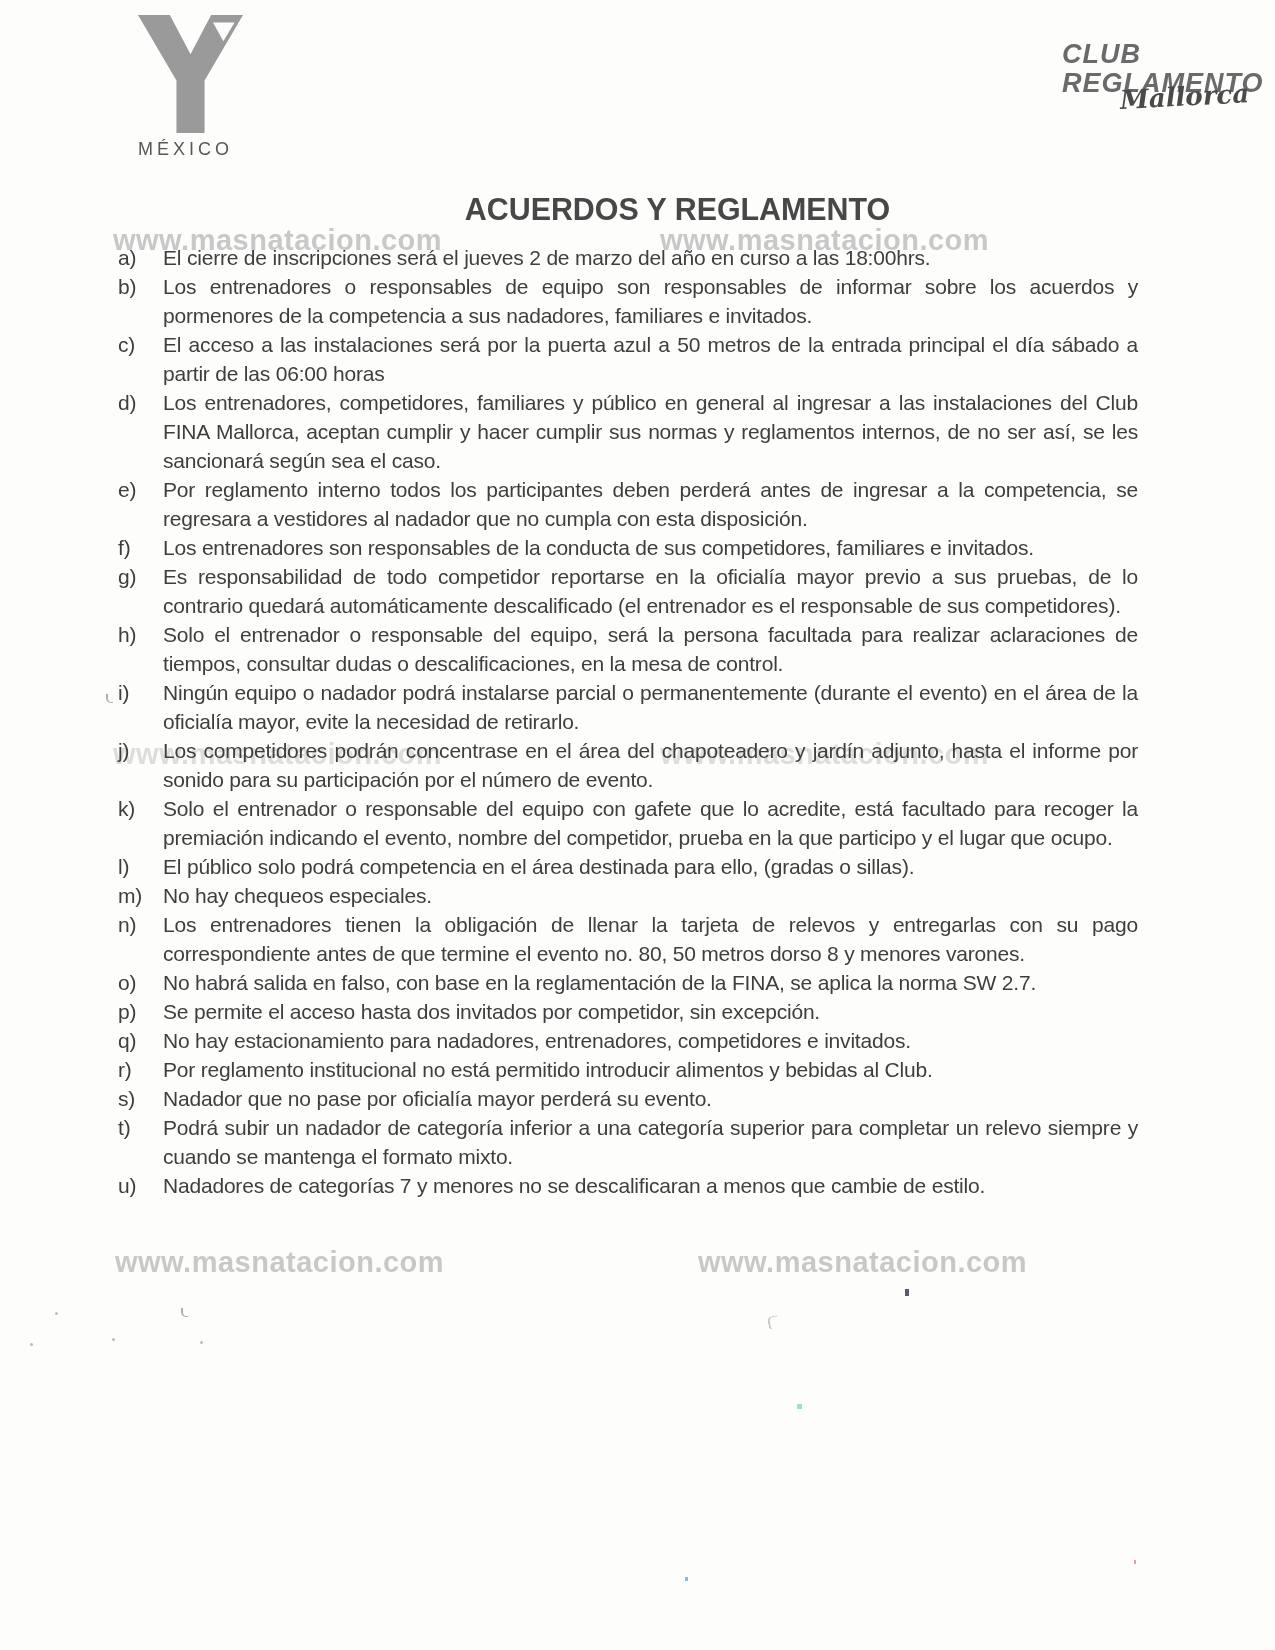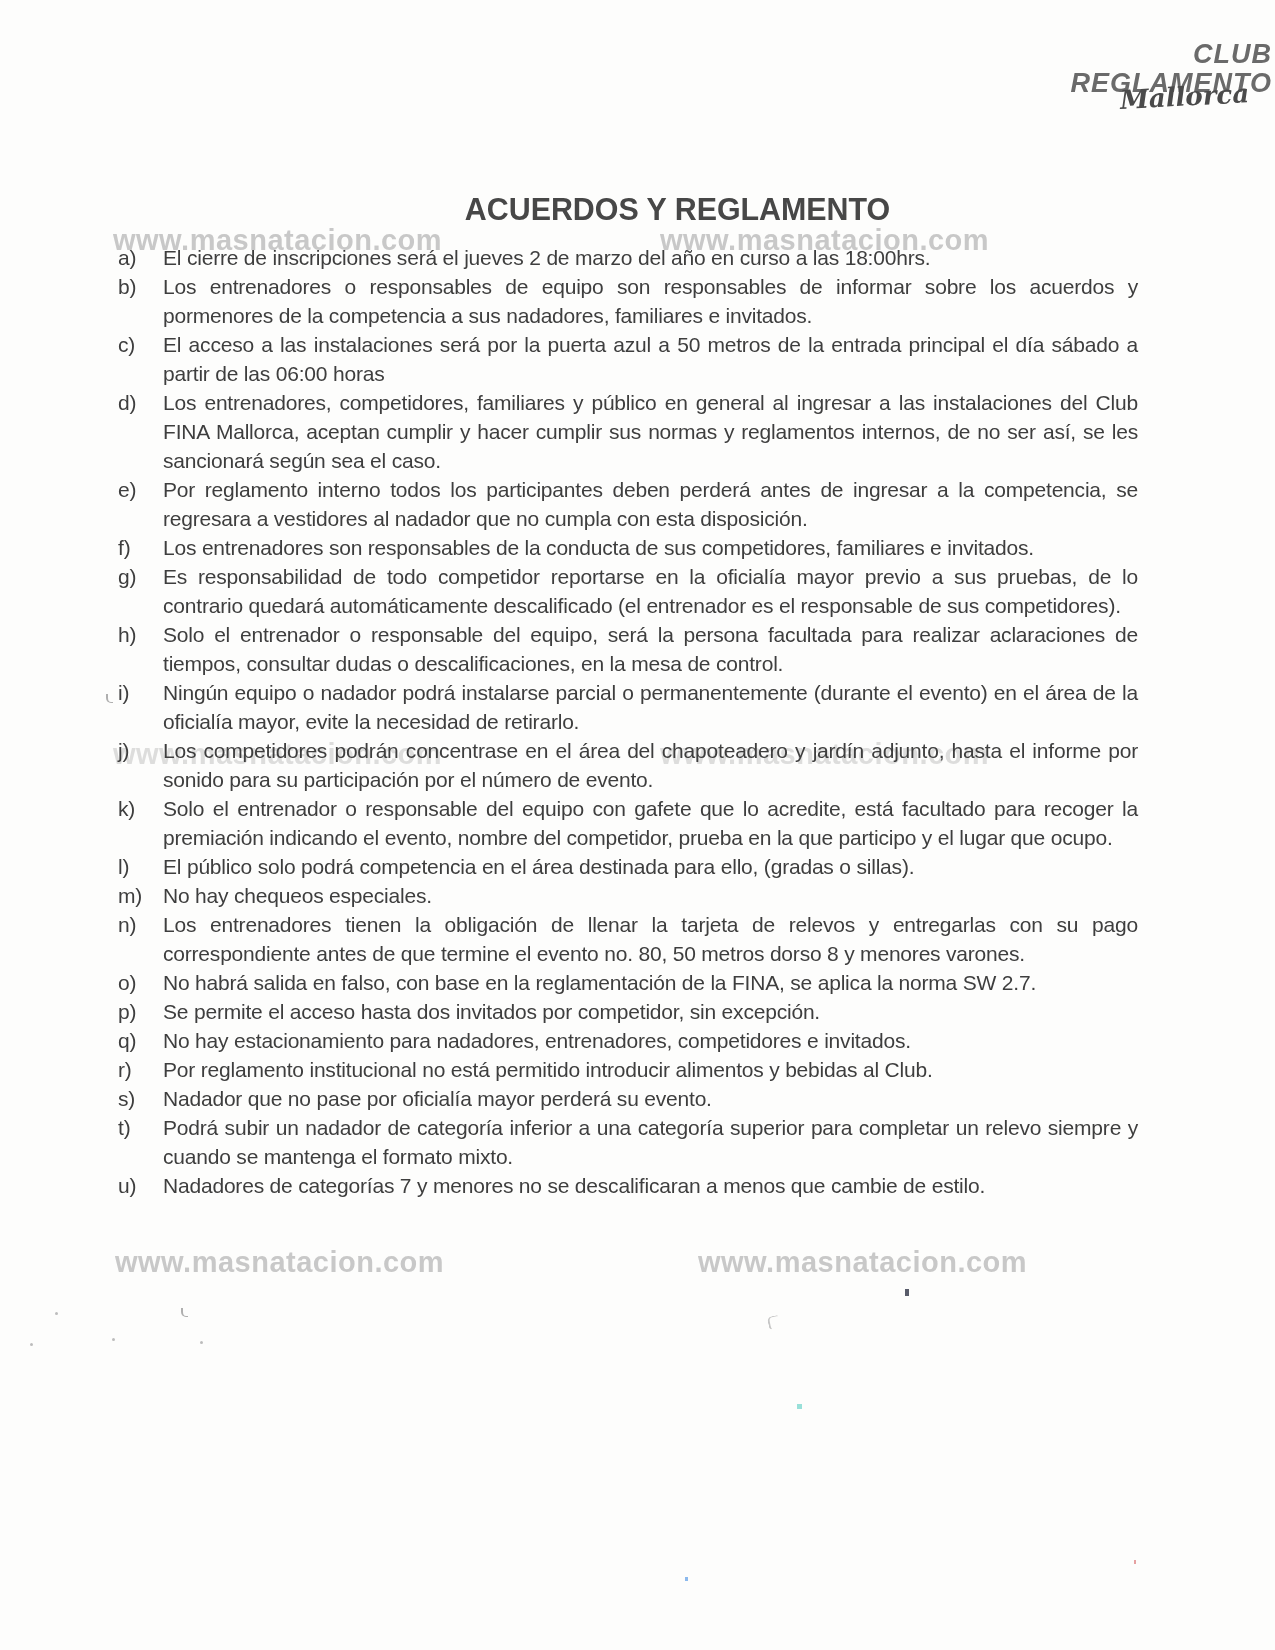--- a/index.html
+++ b/index.html
@@ -14,21 +14,21 @@
   .ymca-logo svg { display:block; }
   .ymca-country {
     margin-top:5px; font-size:18px; letter-spacing:4px;
     color:#585858; font-weight:400;
   }
 
   
   .club-logo { position:absolute; left:1062px; top:40px; width:210px; }
   .club-line {
     font-style:italic; font-weight:700; font-size:27px; line-height:29px;
-    letter-spacing:1px; color:#6a6a6a;text-align:right;
+    letter-spacing:1px; color:#6a6a6a;
   }
   .club-name {
     font-style:italic; font-weight:700; font-size:56px; line-height:56px;
     letter-spacing:4px; color:#d4d4d4; -webkit-text-stroke:2.5px #8d8d8d;
     margin-top:2px; margin-left:-3px;
   }
   .club-script {
     font-family:"DejaVu Serif", serif; font-style:italic; font-weight:700;
     font-size:26px; color:#4a4a4a; margin-top:-17px; margin-left:58px;
     transform:rotate(-3deg);
@@ -79,20 +79,29 @@
   .speck-dark { width:4px; height:7px; background:#3c4050; opacity:.85; }
   .speck-teal { width:5px; height:5px; background:#7fd8cf; opacity:.8; }
   .speck-blue { width:3px; height:4px; background:#6fa8e8; opacity:.8; }
   .speck-red  { width:2px; height:4px; background:#e08a8a; opacity:.8; }
 </style>
 </head>
 <body>
 
 <div class="page">
 
+  <div class="ymca-logo">
+    <span>
+      <svg width="105" height="120" viewBox="0 0 112 126">
+        <polygon fill="#9a9a9a" points="0,0 34,0 56,42 78,0 112,0 71,70 71,126 41,126 41,70"></polygon>
+        <polygon fill="#fdfdfc" points="80,8 103,8 91,28"></polygon>
+      </svg>
+    </span>
+    <div class="ymca-country">MÉXICO</div>
+  </div>
 
   <div class="club-logo">
     <div class="club-line">CLUB</div>
     <div class="club-line">REGLAMENTO</div>
     <div class="club-script">Mallorca</div>
   </div>
 
   <h1 class="title">ACUERDOS Y REGLAMENTO</h1>
 
   <div class="wm wm1l">www.masnatacion.com</div>

